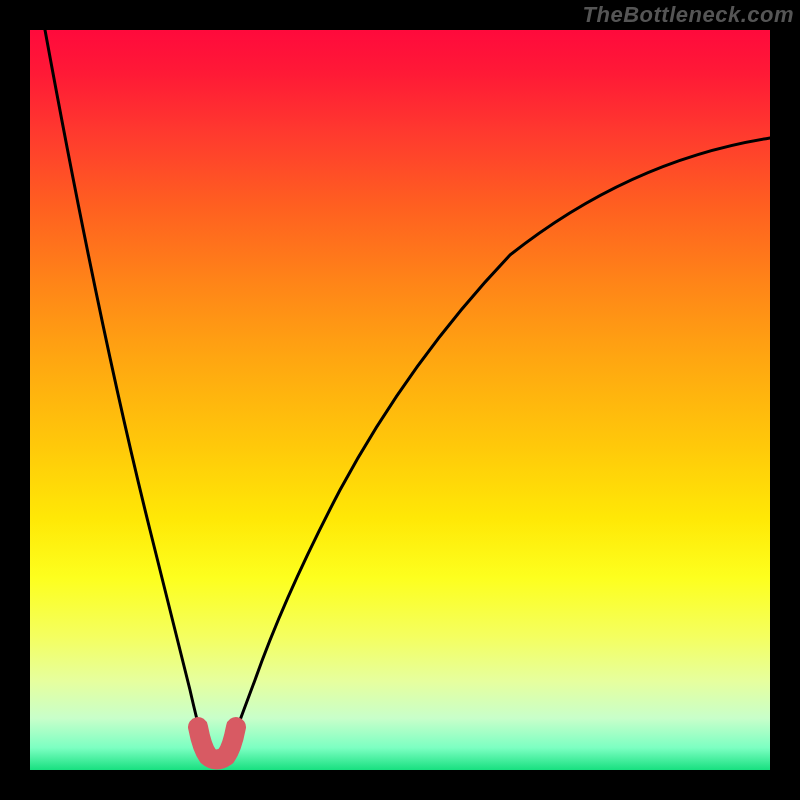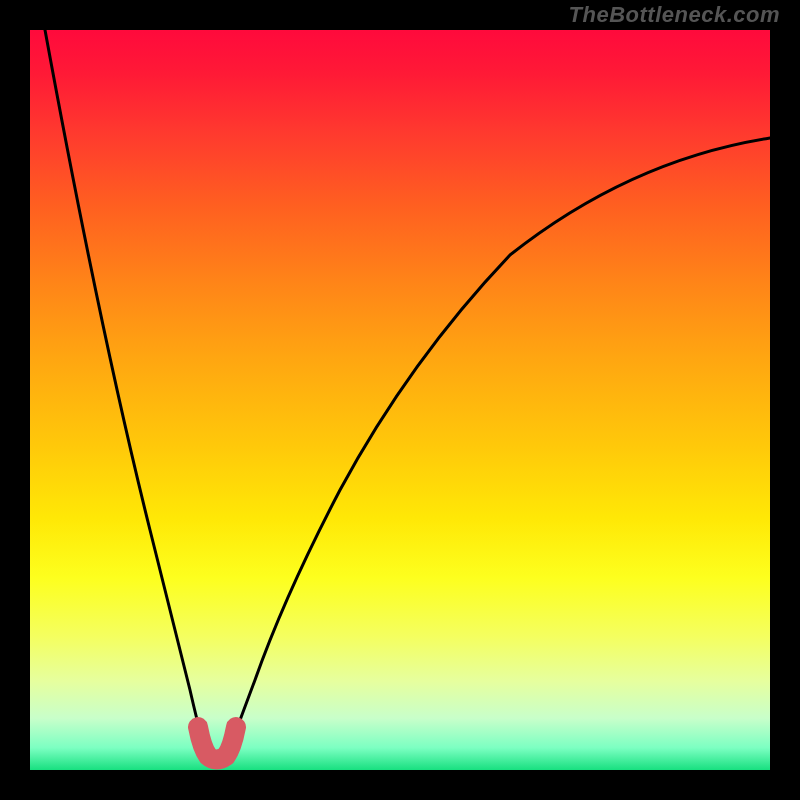--- a/index.html
+++ b/index.html
@@ -14,21 +14,21 @@
       #ffa511 44%,
       #ffc80a 56%,
       #ffe806 66%,
       #fdff1e 74%,
       #f4ff60 82%,
       #e6ff9e 88%,
       #c8ffca 93%,
       #7cffc2 97%,
       #18e080 100%);
   }
-  .wm{position:absolute;right:20px;top:2px;font:italic 700 22px Arial,Helvetica,sans-serif;color:#555;letter-spacing:.5px;margin-left:20px;}
+  .wm{position:absolute;right:6px;top:2px;font:italic 700 22px Arial,Helvetica,sans-serif;color:#555;letter-spacing:.5px;margin-left:20px;}
   svg.curve{position:absolute;left:30px;top:30px;width:740px;height:740px;overflow:visible;}
   .blk{stroke:#000;stroke-width:3;fill:none;stroke-linecap:round;}
   .pk{stroke:#d85a63;stroke-width:20;fill:none;stroke-linecap:round;}
 </style>
 </head>
 <body>
 
 <div class="frame">
   <div class="plot"></div>
 

